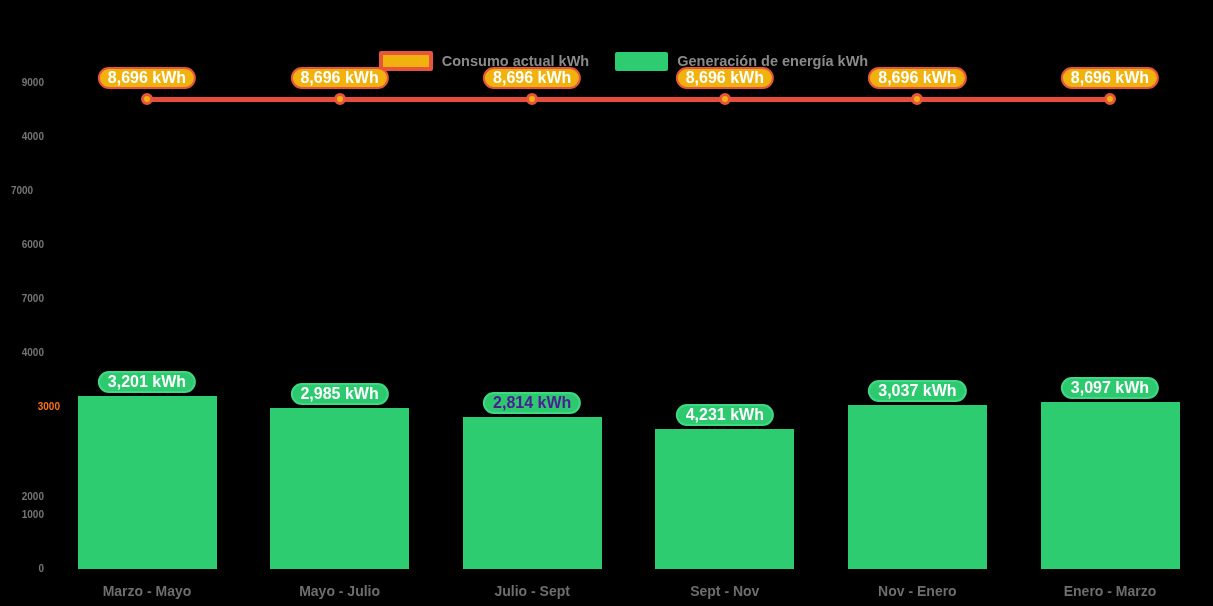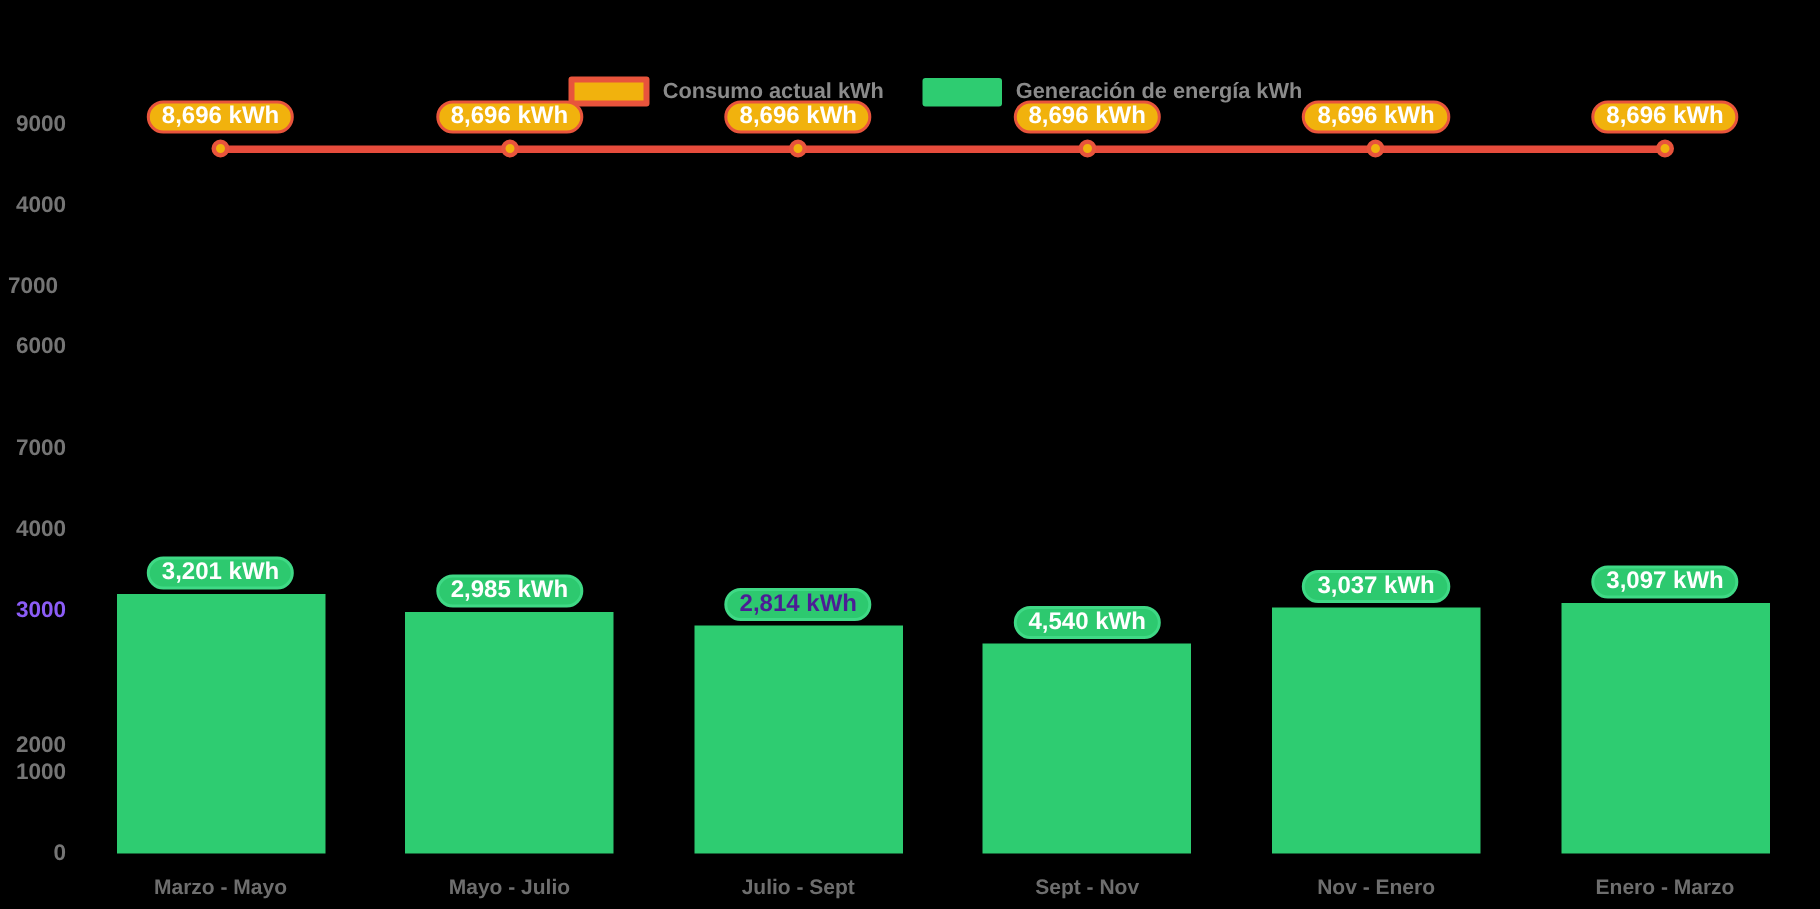--- a/index.html
+++ b/index.html
@@ -18,21 +18,21 @@
   .legend-item{display:flex;align-items:center;gap:9px;cursor:pointer;}
   .legend-swatch-line{
     width:46px;height:12px;border:4px solid #e8543c;border-radius:2px;
   }
   .legend-swatch-bar{width:53px;height:19px;border-radius:2px;}
   .legend-label{font-size:14.5px;font-weight:600;color:#8a8a8a;}
 
   
   .ytick{
     position:absolute;width:44px;text-align:right;height:16px;line-height:16px;
-    font-size:15px;font-weight:600;color:#757575;
+    font-size:10px;font-weight:600;color:#757575;
   }
   .xtick{
     position:absolute;transform:translateX(-50%);white-space:nowrap;
     font-size:14px;font-weight:700;color:#6e6e6e;top:583px;
   }
 
   
   .bar{position:absolute;}
   .value-pill{
     position:absolute;transform:translateX(-50%);
@@ -59,38 +59,38 @@
     <div class="legend-item">
       <span class="legend-swatch-bar" style="background: rgb(46, 204, 113);"></span>
       <span class="legend-label">Generación de energía kWh</span>
     </div>
   </div>
 
   <div id="plot">
       <div class="ytick" style="left: 0px; top: 561px; color: rgb(117, 117, 117);">0</div>
       <div class="ytick" style="left: 0px; top: 507px; color: rgb(117, 117, 117);">1000</div>
       <div class="ytick" style="left: 0px; top: 453px; color: rgb(117, 117, 117); margin-top: 36px;">2000</div>
-      <div class="ytick" style="left: 0px; top: 399px; color: #8b5cf6;">3000</div>
+      <div class="ytick" style="left: 16px; top: 399px; color: #f97316;">3000</div>
       <div class="ytick" style="left: 0px; top: 345px; color: rgb(117, 117, 117);">4000</div>
       <div class="ytick" style="left: 0px; top: 291px; color: rgb(117, 117, 117);">7000</div>
-      <div class="ytick" style="left: 0px; top: 223px; color: rgb(117, 117, 117);">6000</div>
+      <div class="ytick" style="left: 0px; top: 237px; color: rgb(117, 117, 117);">6000</div>
       <div class="ytick" style="left: 0px; top: 183px; color: rgb(117, 117, 117); text-align: center;">7000</div>
       <div class="ytick" style="left: 0px; top: 129px; color: rgb(117, 117, 117);">4000</div>
       <div class="ytick" style="left: 0px; top: 75px; color: rgb(117, 117, 117);">9000</div>
       <div class="bar" style="left: 77.5px; top: 396.146px; width: 139px; height: 172.854px; background: rgb(46, 204, 113);"></div>
       <div class="value-pill" style="left: 147px; top: 371.146px; background: rgb(45, 201, 111); border-color: rgb(63, 217, 133); color: rgb(255, 255, 255);">3,201 kWh</div>
       <div class="xtick" style="left: 147px;">Marzo - Mayo</div>
       <div class="bar" style="left: 270.1px; top: 407.81px; width: 139px; height: 161.19px; background: rgb(46, 204, 113);"></div>
       <div class="value-pill" style="left: 339.6px; top: 382.81px; background: rgb(45, 201, 111); border-color: rgb(63, 217, 133); color: rgb(255, 255, 255);">2,985 kWh</div>
       <div class="xtick" style="left: 339.6px;">Mayo - Julio</div>
       <div class="bar" style="left: 462.7px; top: 417.044px; width: 139px; height: 151.956px; background: rgb(46, 204, 113);"></div>
       <div class="value-pill" style="left: 532.2px; top: 392.044px; background: rgb(45, 201, 111); border-color: rgb(63, 217, 133); color: #4c1d95;">2,814 kWh</div>
       <div class="xtick" style="left: 532.2px;">Julio - Sept</div>
       <div class="bar" style="left: 655.3px; top: 428.654px; width: 139px; height: 140.346px; background: rgb(46, 204, 113);"></div>
-      <div class="value-pill" style="left: 724.8px; top: 403.654px; background: rgb(45, 201, 111); border-color: rgb(63, 217, 133); color: rgb(255, 255, 255);">4,540 kWh</div>
+      <div class="value-pill" style="left: 724.8px; top: 403.654px; background: rgb(45, 201, 111); border-color: rgb(63, 217, 133); color: rgb(255, 255, 255);">4,231 kWh</div>
       <div class="xtick" style="left: 724.8px;">Sept - Nov</div>
       <div class="bar" style="left: 847.9px; top: 405.002px; width: 139px; height: 163.998px; background: rgb(46, 204, 113);"></div>
       <div class="value-pill" style="left: 917.4px; top: 380.002px; background: rgb(45, 201, 111); border-color: rgb(63, 217, 133); color: rgb(255, 255, 255);">3,037 kWh</div>
       <div class="xtick" style="left: 917.4px;">Nov - Enero</div>
       <div class="bar" style="left: 1040.5px; top: 401.762px; width: 139px; height: 167.238px; background: rgb(46, 204, 113);"></div>
       <div class="value-pill" style="left: 1110px; top: 376.762px; background: rgb(45, 201, 111); border-color: rgb(63, 217, 133); color: rgb(255, 255, 255);">3,097 kWh</div>
       <div class="xtick" style="left: 1110px;">Enero - Marzo</div>
       <div class="line-seg" style="left: 147px; width: 963px; top: 96.916px; background: rgb(231, 76, 60);"></div>
       <div class="line-marker" style="left: 141px; top: 93.416px; background: rgb(241, 178, 13); border-color: rgb(232, 84, 60);"></div>
       <div class="value-pill" style="left: 147px; top: 67.416px; background: rgb(241, 178, 13); border-color: rgb(232, 84, 60); color: rgb(255, 255, 255);">8,696 kWh</div>

